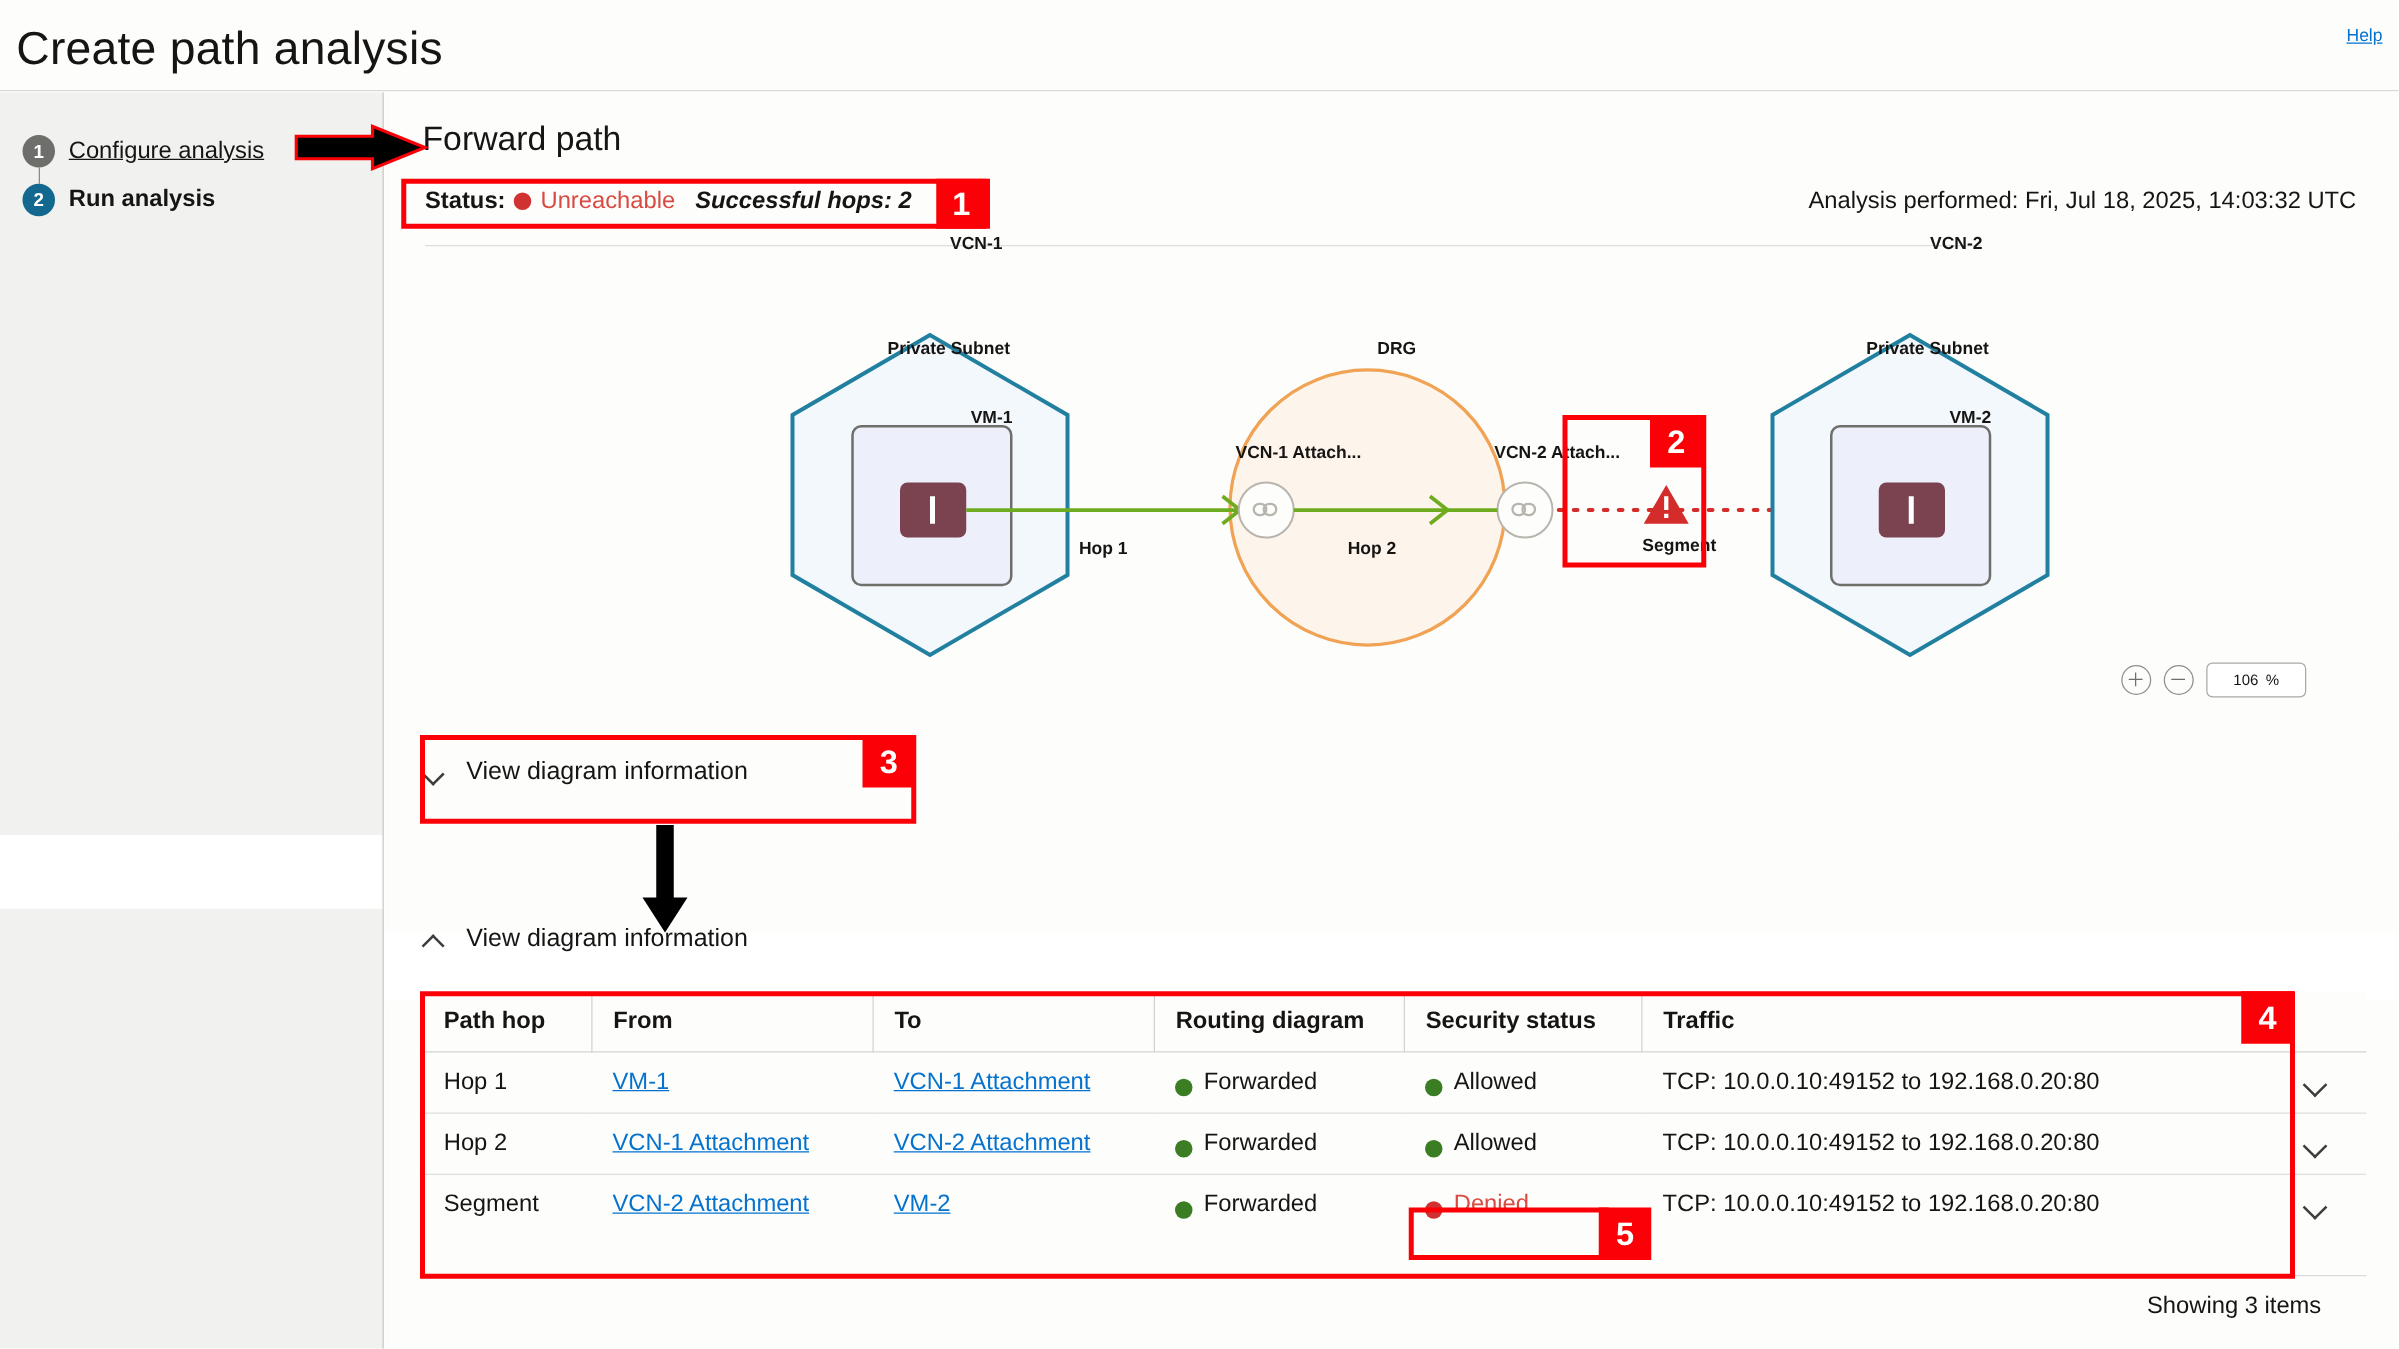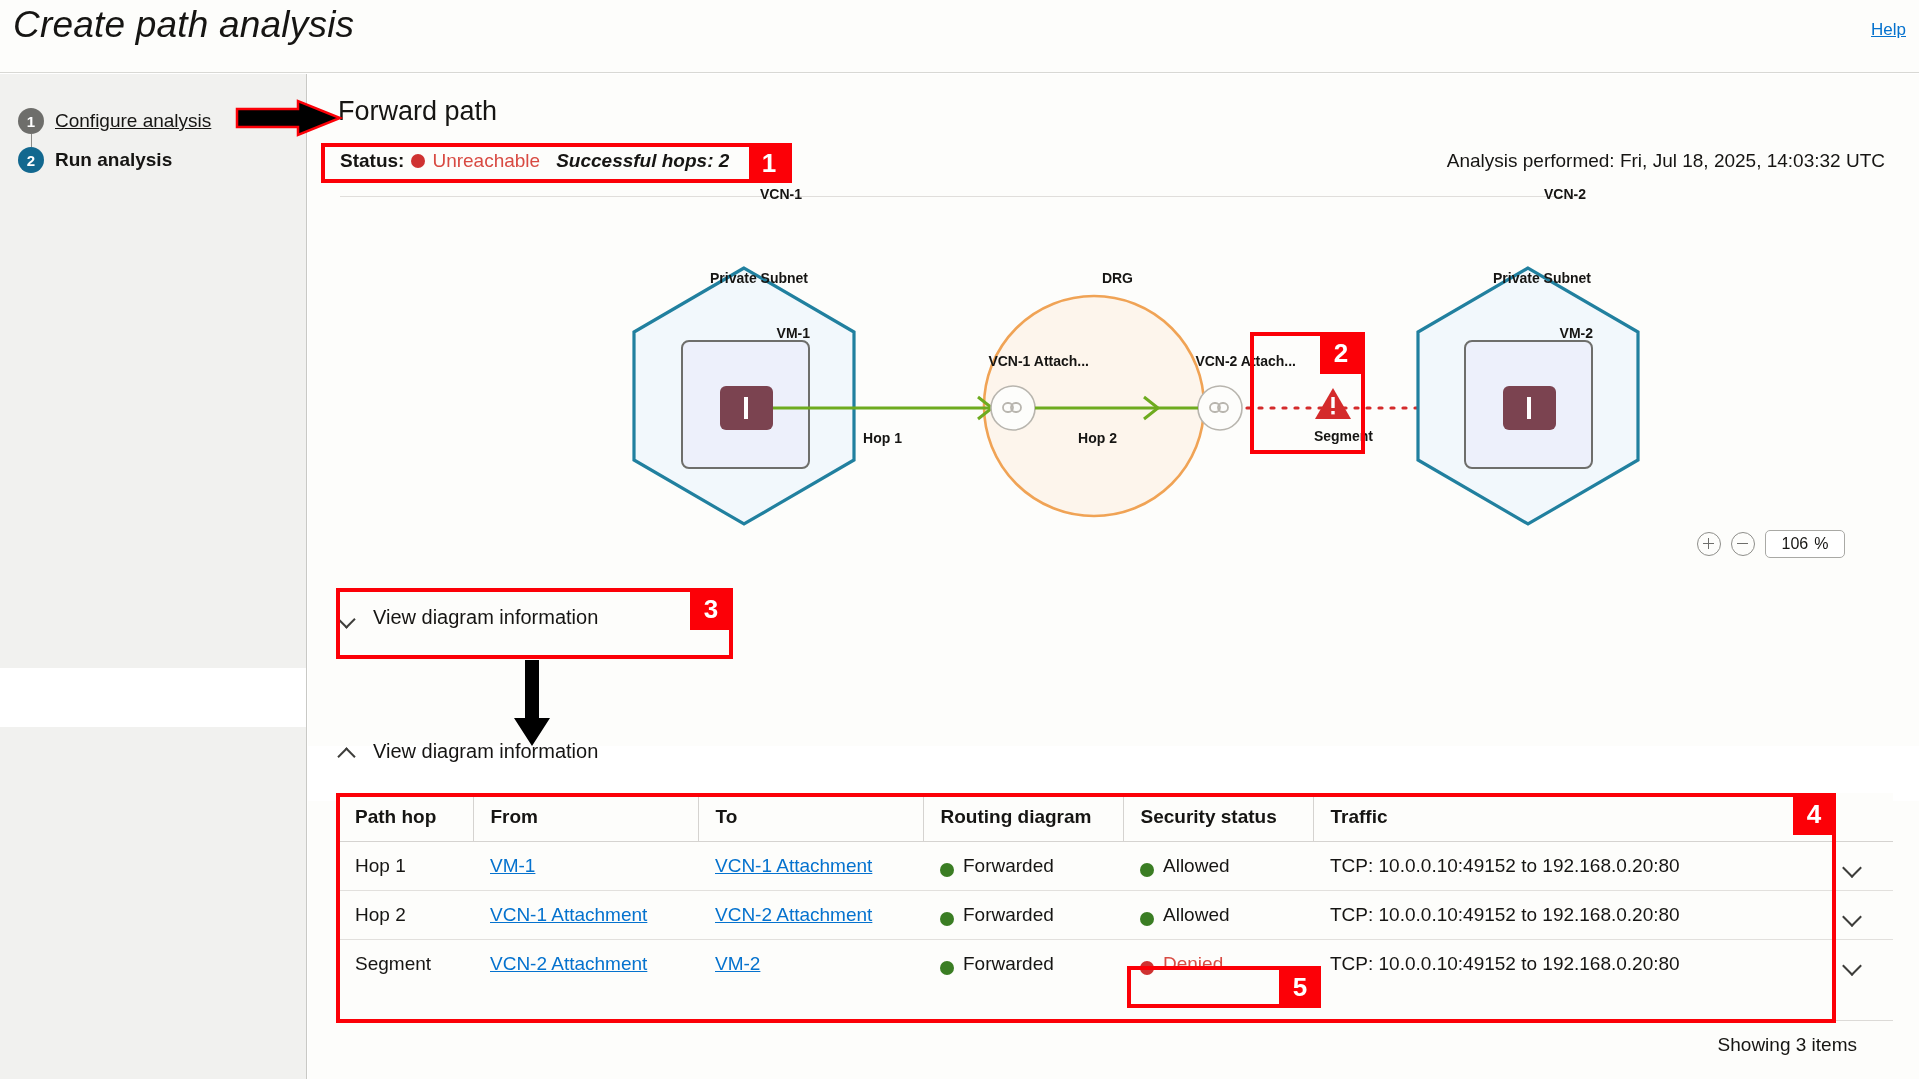--- a/index.html
+++ b/index.html
@@ -11,28 +11,27 @@
     overflow:hidden;
     position:relative;
   }
   
   .topbar{
     position:absolute;left:0;top:0;width:1919px;height:73px;
     background:#fdfdfb;border-bottom:1px solid #d8d8d4;
     box-sizing:border-box;
   }
   .page-title{
-    position:absolute;left:13px;top:4px;
+    position:absolute;left:13px;top:18px;
     font-size:37px;font-weight:400;color:#161513;letter-spacing:.2px;
     white-space:nowrap;
-    font-style:italic;
   }
   .help-link{
     position:absolute;right:13px;top:20px;
-    font-size:17px;color:#0572ce;text-decoration:underline;cursor:pointer;
+    font-size:14px;color:#0572ce;text-decoration:underline;cursor:pointer;
   }
   
   .sidebar{
     position:absolute;left:0;top:74px;width:307px;height:1005px;
     background:#f1f1ef;border-right:1px solid #c9c9c5;box-sizing:border-box;
   }
   .sidebar-white-gap{
     position:absolute;left:0;top:668px;width:307px;height:59px;background:#ffffff;
     border-right:1px solid #c9c9c5;box-sizing:border-box;
   }
@@ -112,21 +111,21 @@
   }
   .zoom-btn::before,.zoom-btn::after{
     content:"";position:absolute;background:#6e6e6b;
   }
   .zoom-btn.plus::before{left:4.5px;top:9.6px;width:11px;height:1.6px;}
   .zoom-btn.plus::after{top:4.5px;left:9.6px;height:11px;width:1.6px;}
   .zoom-btn.minus::before{left:4.5px;top:9.6px;width:11px;height:1.6px;}
   .zoom-field{
     border:1px solid #a9a9a5;border-radius:5px;background:#fff;
     height:26px;min-width:62px;display:flex;align-items:center;justify-content:center;
-    gap:6px;font-size:16px;color:#161513;padding:0 8px;cursor:text;
+    gap:6px;font-size:12px;color:#161513;padding:0 8px;cursor:text;
   }
   
   .accordion{
     position:absolute;display:flex;align-items:center;gap:17px;cursor:pointer;
   }
   .acc-collapsed{left:30px;top:606px;}
   .acc-expanded{left:30px;top:740px;}
   .acc-label{font-size:20px;color:#161513;white-space:nowrap;}
   .chev{width:18px;height:18px;position:relative;flex:none;}
   .chev::before{

